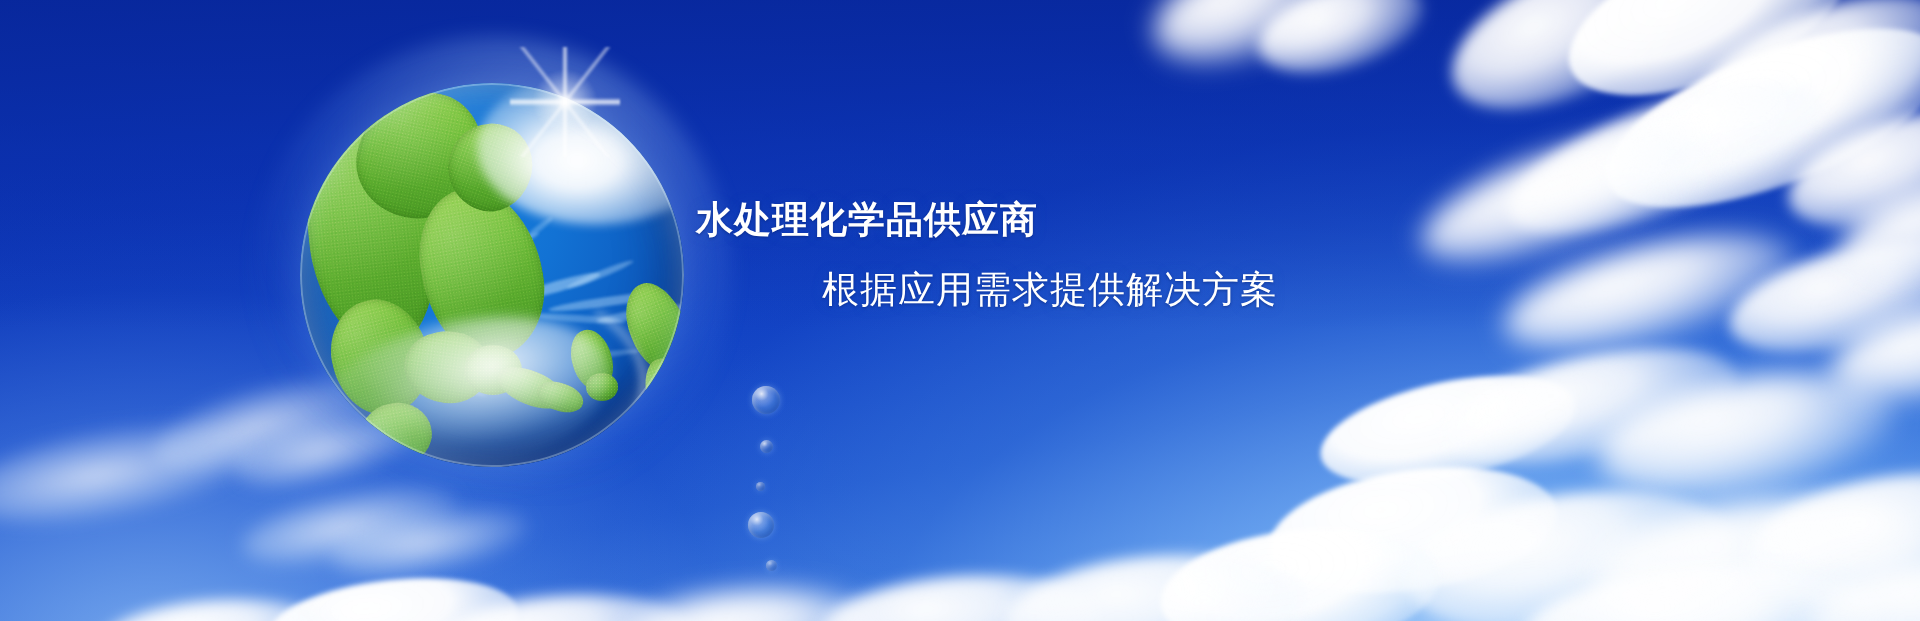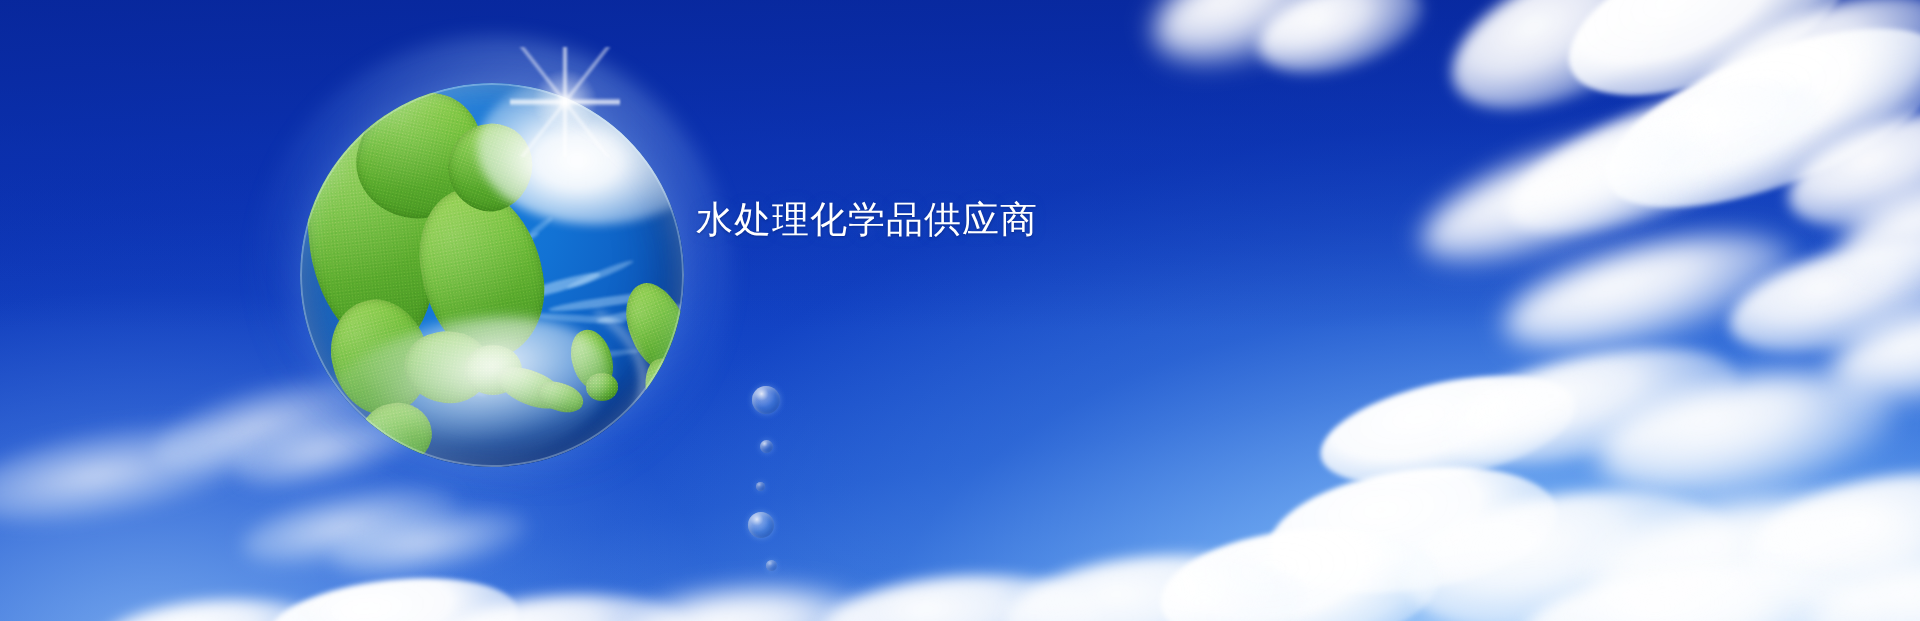--- a/index.html
+++ b/index.html
@@ -227,21 +227,21 @@
     width: 700px;
     color: #ffffff;
     text-shadow:
       0 1px 3px rgba(4,26,90,0.48),
       0 0 14px rgba(40,100,200,0.30);
     letter-spacing: 1px;
   }
   .headline .line1 {
     font-size: 37px;
     line-height: 56px;
-    font-weight: 400;
+    font-weight: 700;
     white-space: nowrap;
   }
   .headline .line2 {
     font-size: 37px;
     line-height: 56px;
     font-weight: 400;
     white-space: nowrap;
     margin-top: 14px;
     padding-left: 126px;
   }
@@ -367,15 +367,16 @@
   <div id="droplet-layer">
       <div class="droplet" style="left: 752px; top: 386px; width: 28px; height: 28px; opacity: 0.95;"></div>
       <div class="droplet" style="left: 760px; top: 440px; width: 13px; height: 13px; opacity: 0.85;"></div>
       <div class="droplet" style="left: 756px; top: 482px; width: 9px; height: 9px; opacity: 0.75;"></div>
       <div class="droplet" style="left: 748px; top: 512px; width: 26px; height: 26px; opacity: 0.92;"></div>
       <div class="droplet" style="left: 766px; top: 560px; width: 11px; height: 11px; opacity: 0.7;"></div>
     </div>
 
   <div class="headline">
     <div class="line1">水处理化学品供应商</div>
+    <div class="line2">根据应用需求提供解决方案</div>
   </div>
 
 </div>
 
 </body></html>

